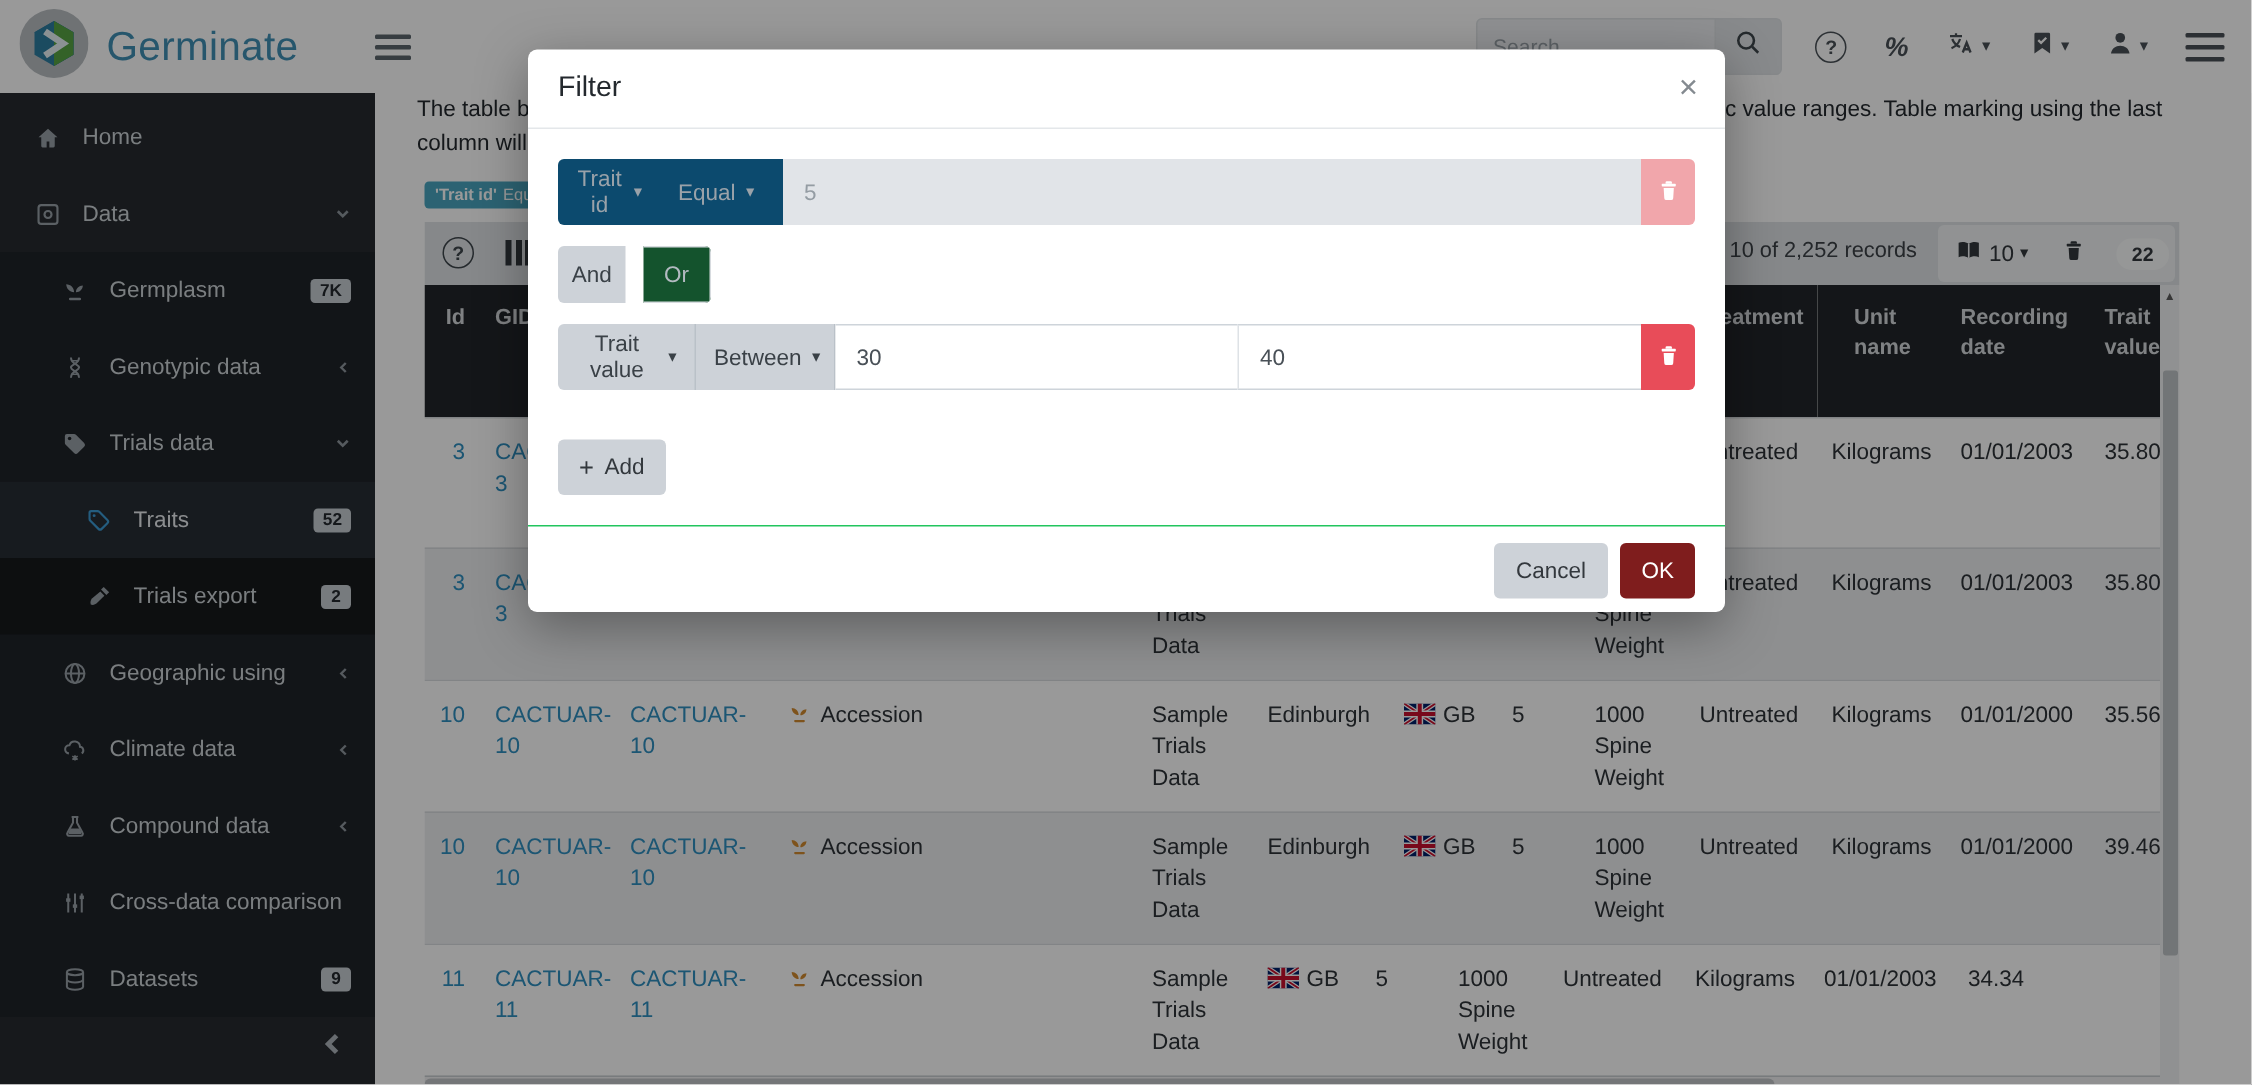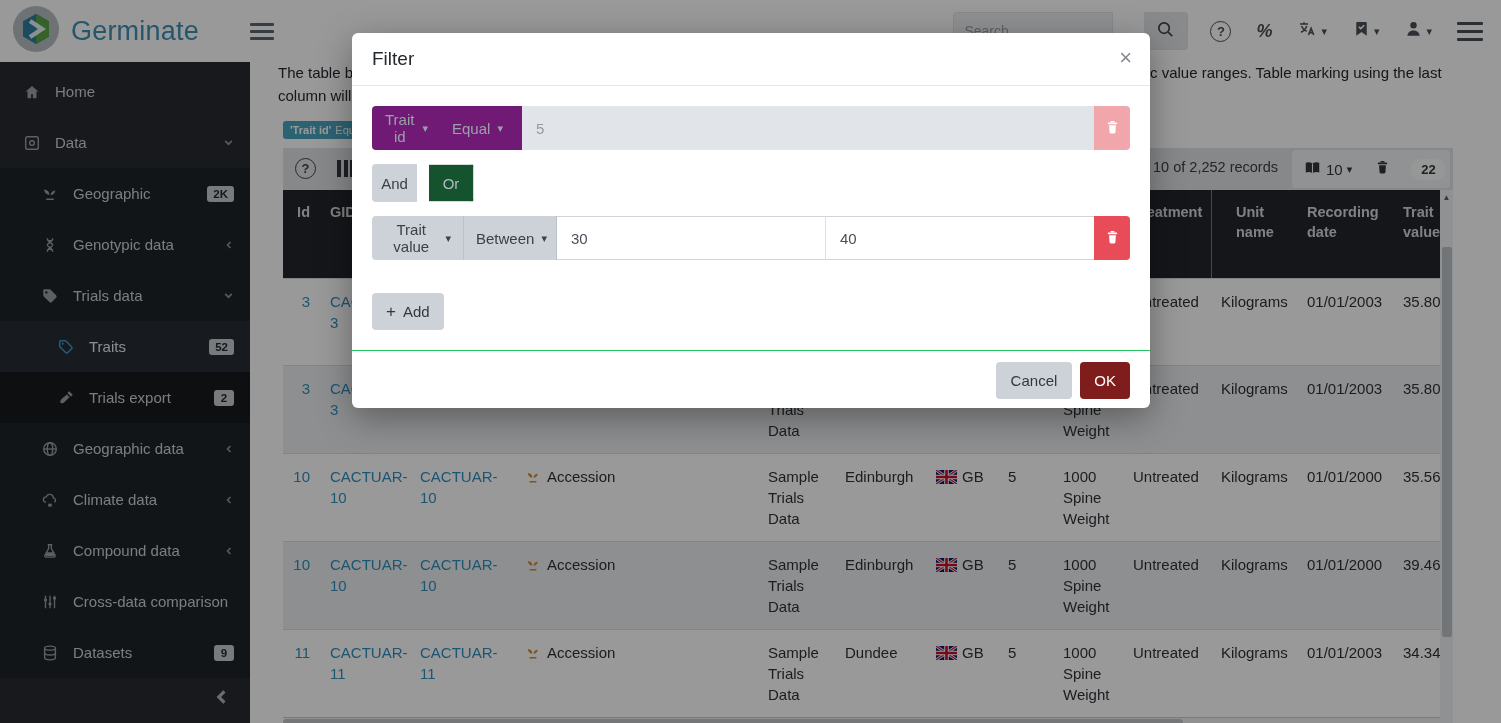--- a/index.html
+++ b/index.html
@@ -6,21 +6,21 @@
   body { font-family:"Liberation Sans", sans-serif; background:#fff; }
   .stage { position:relative; width:1501px; height:723px; overflow:hidden; background:#fff; }
 
   
   .navbar { position:absolute; left:0; top:0; width:1501px; height:62px; background:#fff; display:flex; align-items:center; }
   .brand { display:flex; align-items:center; gap:12px; padding-left:13px; width:250px; flex-shrink:0; }
   .brand-name { font-size:27px; font-weight:500; color:#4090b5; letter-spacing:.2px; }
   .burger { width:24px; display:flex; flex-direction:column; gap:4px; cursor:pointer; }
   .burger i { display:block; height:3px; background:#5c666d; border-radius:1px; }
   .nav-right { margin-left:auto; display:flex; align-items:center; padding-right:18px; }
-  .search-box { display:flex; margin-right:22px;gap:31px; }
+  .search-box { display:flex; margin-right:22px; }
   .search-box input { width:160px; height:38px; border:1px solid #dfe3e6; background:#eef1f3; border-radius:4px 0 0 4px; padding:0 10px; font-size:14px; color:#3c4146; font-family:"Liberation Sans",sans-serif; }
   .search-box input::placeholder { color:#9aa2a9; }
   .search-btn { width:44px; height:38px; background:#e3e7ea; border:1px solid #dfe3e6; border-left:none; border-radius:0 4px 4px 0; display:flex; align-items:center; justify-content:center; cursor:pointer; }
   .nav-icons { display:flex; align-items:center; gap:25px; color:#4a5157; }
   .nav-ic { display:flex; align-items:center; gap:3px; cursor:pointer; color:#4a5157; }
   .help-circle { width:21px; height:21px; border:1.7px solid #4a5157; border-radius:50%; display:flex; align-items:center; justify-content:center; font-size:13px; font-weight:700; }
   .pct { font-size:18px; font-weight:600; font-style:italic; }
   .caret { font-size:11px; line-height:1; }
   .caret::after { content:"▾"; }
   .burger2 { width:26px; display:flex; flex-direction:column; gap:5px; }
@@ -78,21 +78,21 @@
 
   
   .backdrop { position:absolute; inset:0; background:rgba(0,0,0,.40); z-index:40; }
   .modal { position:absolute; left:352px; top:33px; width:798px; height:375px; background:#fff; border-radius:6px; box-shadow:0 10px 35px rgba(0,0,0,.35); z-index:50; display:flex; flex-direction:column; }
   .m-head { padding:15px 20px; border-bottom:1px solid #e4e7ea; position:relative; }
   .m-title { font-size:19px; font-weight:400; color:#24292e; }
   .m-close { position:absolute; right:18px; top:12px; font-size:22px; color:#848a90; cursor:pointer; line-height:1.2; }
   .m-body { padding:20px; flex:1; }
   .fgroup { display:flex; height:44px; border-radius:4px; overflow:hidden; }
   .fbtn { display:flex; align-items:center; gap:7px; padding:0 12px; font-size:15px; border:none; cursor:pointer; font-family:"Liberation Sans",sans-serif; }
-  .fgroup.disabled .fbtn { background:#701a75; color:#9aa2a9; }
+  .fgroup.disabled .fbtn { background:#0c4a6e; color:#9aa2a9; }
   .fgroup.disabled .finput { background:#e1e4e8; color:#949ca3; border:none; }
   .fgroup.active .fbtn { background:#cdd2d8; color:#3a4147; border-right:1px solid #bac1c8; }
   .finput { flex:1; padding:0 14px; font-size:15px; font-family:"Liberation Sans",sans-serif; border:none; outline:none; color:#495057; min-width:0; }
   .fgroup.active .finput { background:#fff; border-top:1px solid #ced4da; border-bottom:1px solid #ced4da; }
   .fgroup.active .finput + .finput { border-left:1px solid #dee2e6; }
   .trash-btn { width:36px; border:none; display:flex; align-items:center; justify-content:center; color:#fff; cursor:pointer; }
   .trash-btn.off { background:#f1a6ab; }
   .trash-btn.on { background:#e84c59; }
   .andor { display:flex; margin-top:14px; width:max-content; border-radius:4px; overflow:hidden;gap:12px; }
   .andor .opt { width:45px; height:38px; display:flex; align-items:center; justify-content:center; font-size:15px; cursor:pointer; }
@@ -207,22 +207,22 @@
       </span>
     </div>
     <div class="zone2">
       <div class="sb-item lvl2">
         <span class="ic">
           <svg width="18" height="18" viewBox="0 0 20 20" fill="currentColor">
               <path d="M9.3 15.5v-4.6C6 10.8 3.6 8.3 3.5 5c3.3.1 5.8 2.5 5.8 5.8M10.7 10.9c0-2.7 2.2-4.8 5.1-4.9-.1 2.9-2.3 5-5 5z"></path>
               <rect x="5.5" y="15" width="9" height="1.8" rx=".9"></rect>
             </svg>
         </span>
-        <span>Geographic</span>
-        <span class="sb-badge">2K</span>
+        <span>Germplasm</span>
+        <span class="sb-badge">7K</span>
       </div>
       <div class="sb-item lvl2">
         <span class="ic">
           <svg width="18" height="18" viewBox="0 0 20 20" fill="none" stroke="currentColor" stroke-width="1.5">
               <path d="M7 2.5c0 5 6 5 6 7.5s-6 2.5-6 7.5M13 2.5c0 5-6 5-6 7.5s6 2.5 6 7.5"></path>
               <path d="M7.5 5h5M7.5 15h5" stroke-width="1.2"></path>
             </svg>
         </span>
         <span>Genotypic data</span>
         <span class="sb-chev">
@@ -268,21 +268,21 @@
         </div>
       </div>
       <div class="sb-item lvl2">
         <span class="ic">
           <svg width="18" height="18" viewBox="0 0 20 20" fill="none" stroke="currentColor" stroke-width="1.5">
               <circle cx="10" cy="10" r="7"></circle>
               <ellipse cx="10" cy="10" rx="3" ry="7"></ellipse>
               <path d="M3 10h14"></path>
             </svg>
         </span>
-        <span>Geographic data</span>
+        <span>Geographic using</span>
         <span class="sb-chev">
           <svg width="10" height="10" viewBox="0 0 10 10" fill="none" stroke="currentColor" stroke-width="1.6">
               <polyline points="6.5,2 3.5,5 6.5,8"></polyline>
             </svg>
         </span>
       </div>
       <div class="sb-item lvl2">
         <span class="ic">
           <svg width="18" height="18" viewBox="0 0 20 20" fill="none" stroke="currentColor" stroke-width="1.5">
               <path d="M5.5 12.5a3 3 0 0 1 .4-6 4 4 0 0 1 7.8 1.1 2.7 2.7 0 0 1 1.3 4.9"></path>
@@ -480,21 +480,20 @@
 
       <div class="trow">
         <div class="cell c-id"><span class="link">11</span></div>
         <div class="cell c-gid"><span class="link">CACTUAR-11</span></div>
         <div class="cell c-name"><span class="link">CACTUAR-11</span></div>
         <div class="cell c-entity"><span class="entity-ic"><svg width="16" height="16" viewBox="0 0 20 20" fill="currentColor">
                 <path d="M9.3 15.5v-4.6C6 10.8 3.6 8.3 3.5 5c3.3.1 5.8 2.5 5.8 5.8M10.7 10.9c0-2.7 2.2-4.8 5.1-4.9-.1 2.9-2.3 5-5 5z"></path>
                 <rect x="5.5" y="15" width="9" height="1.8" rx=".9"></rect>
               </svg></span><span>Accession</span></div>
         <div class="cell c-dataset">Sample Trials Data</div>
-        <div class="cell c-loc">Dundee</div>
         <div class="cell c-country"><span class="flag"><svg width="21" height="14" viewBox="0 0 60 40">
                 <rect width="60" height="40" fill="#012169"></rect>
                 <path d="M0,0 60,40 M60,0 0,40" stroke="#fff" stroke-width="8"></path>
                 <path d="M0,0 60,40 M60,0 0,40" stroke="#C8102E" stroke-width="3.5"></path>
                 <path d="M30,0 V40 M0,20 H60" stroke="#fff" stroke-width="13"></path>
                 <path d="M30,0 V40 M0,20 H60" stroke="#C8102E" stroke-width="7.5"></path>
               </svg></span><span>GB</span></div>
         <div class="cell c-tid">5</div>
         <div class="cell c-tname">1000 Spine Weight</div>
         <div class="cell c-treat">Untreated</div>

